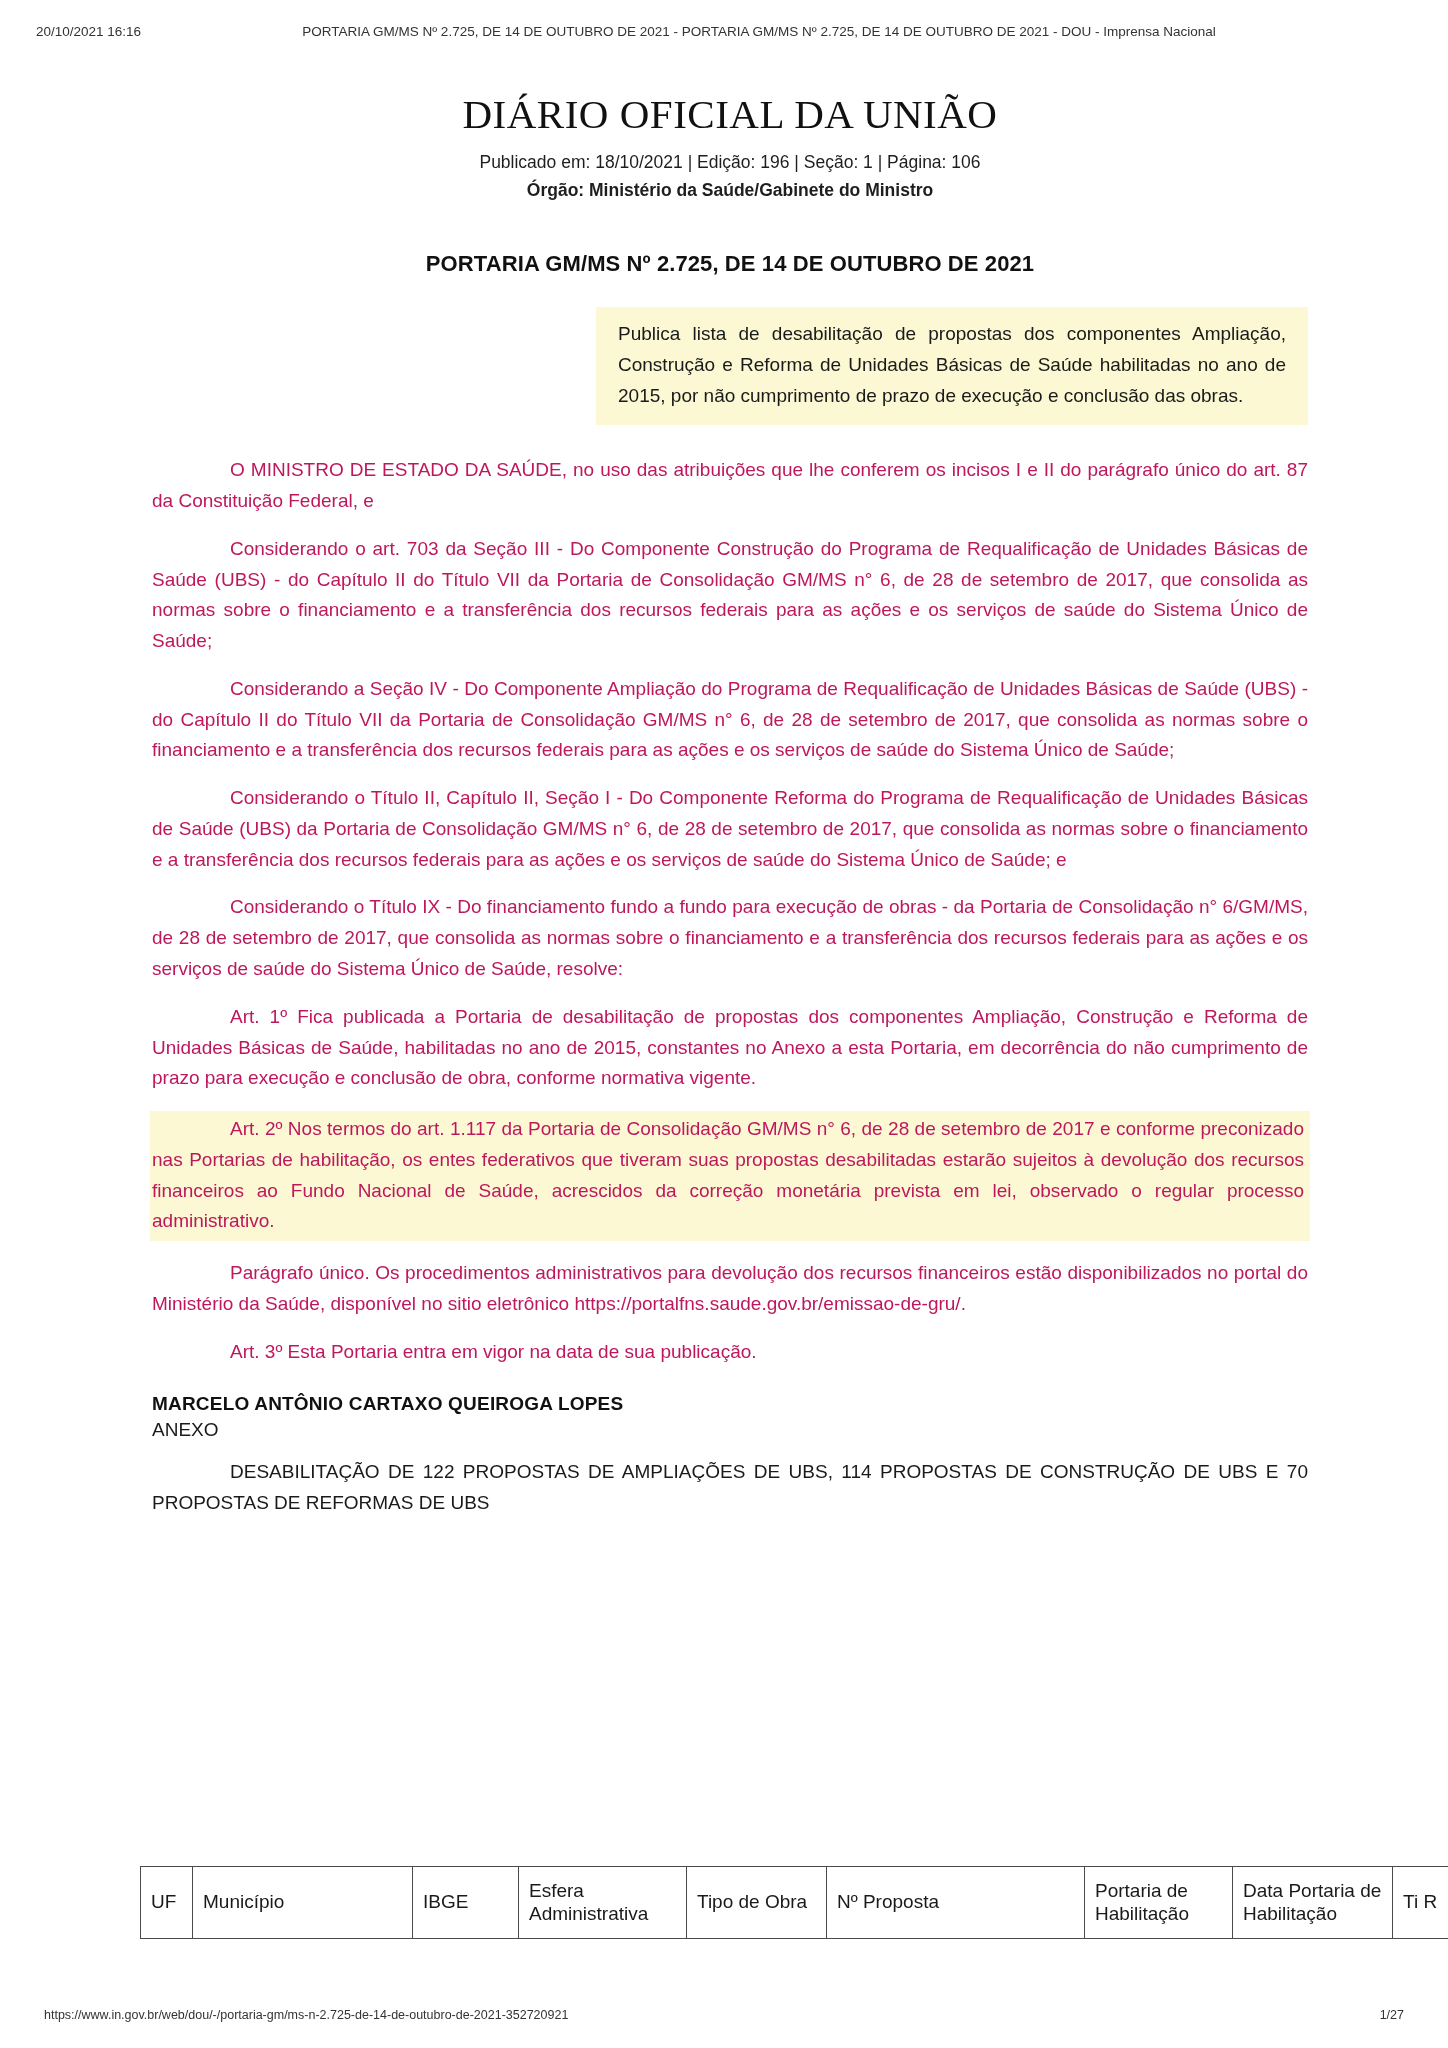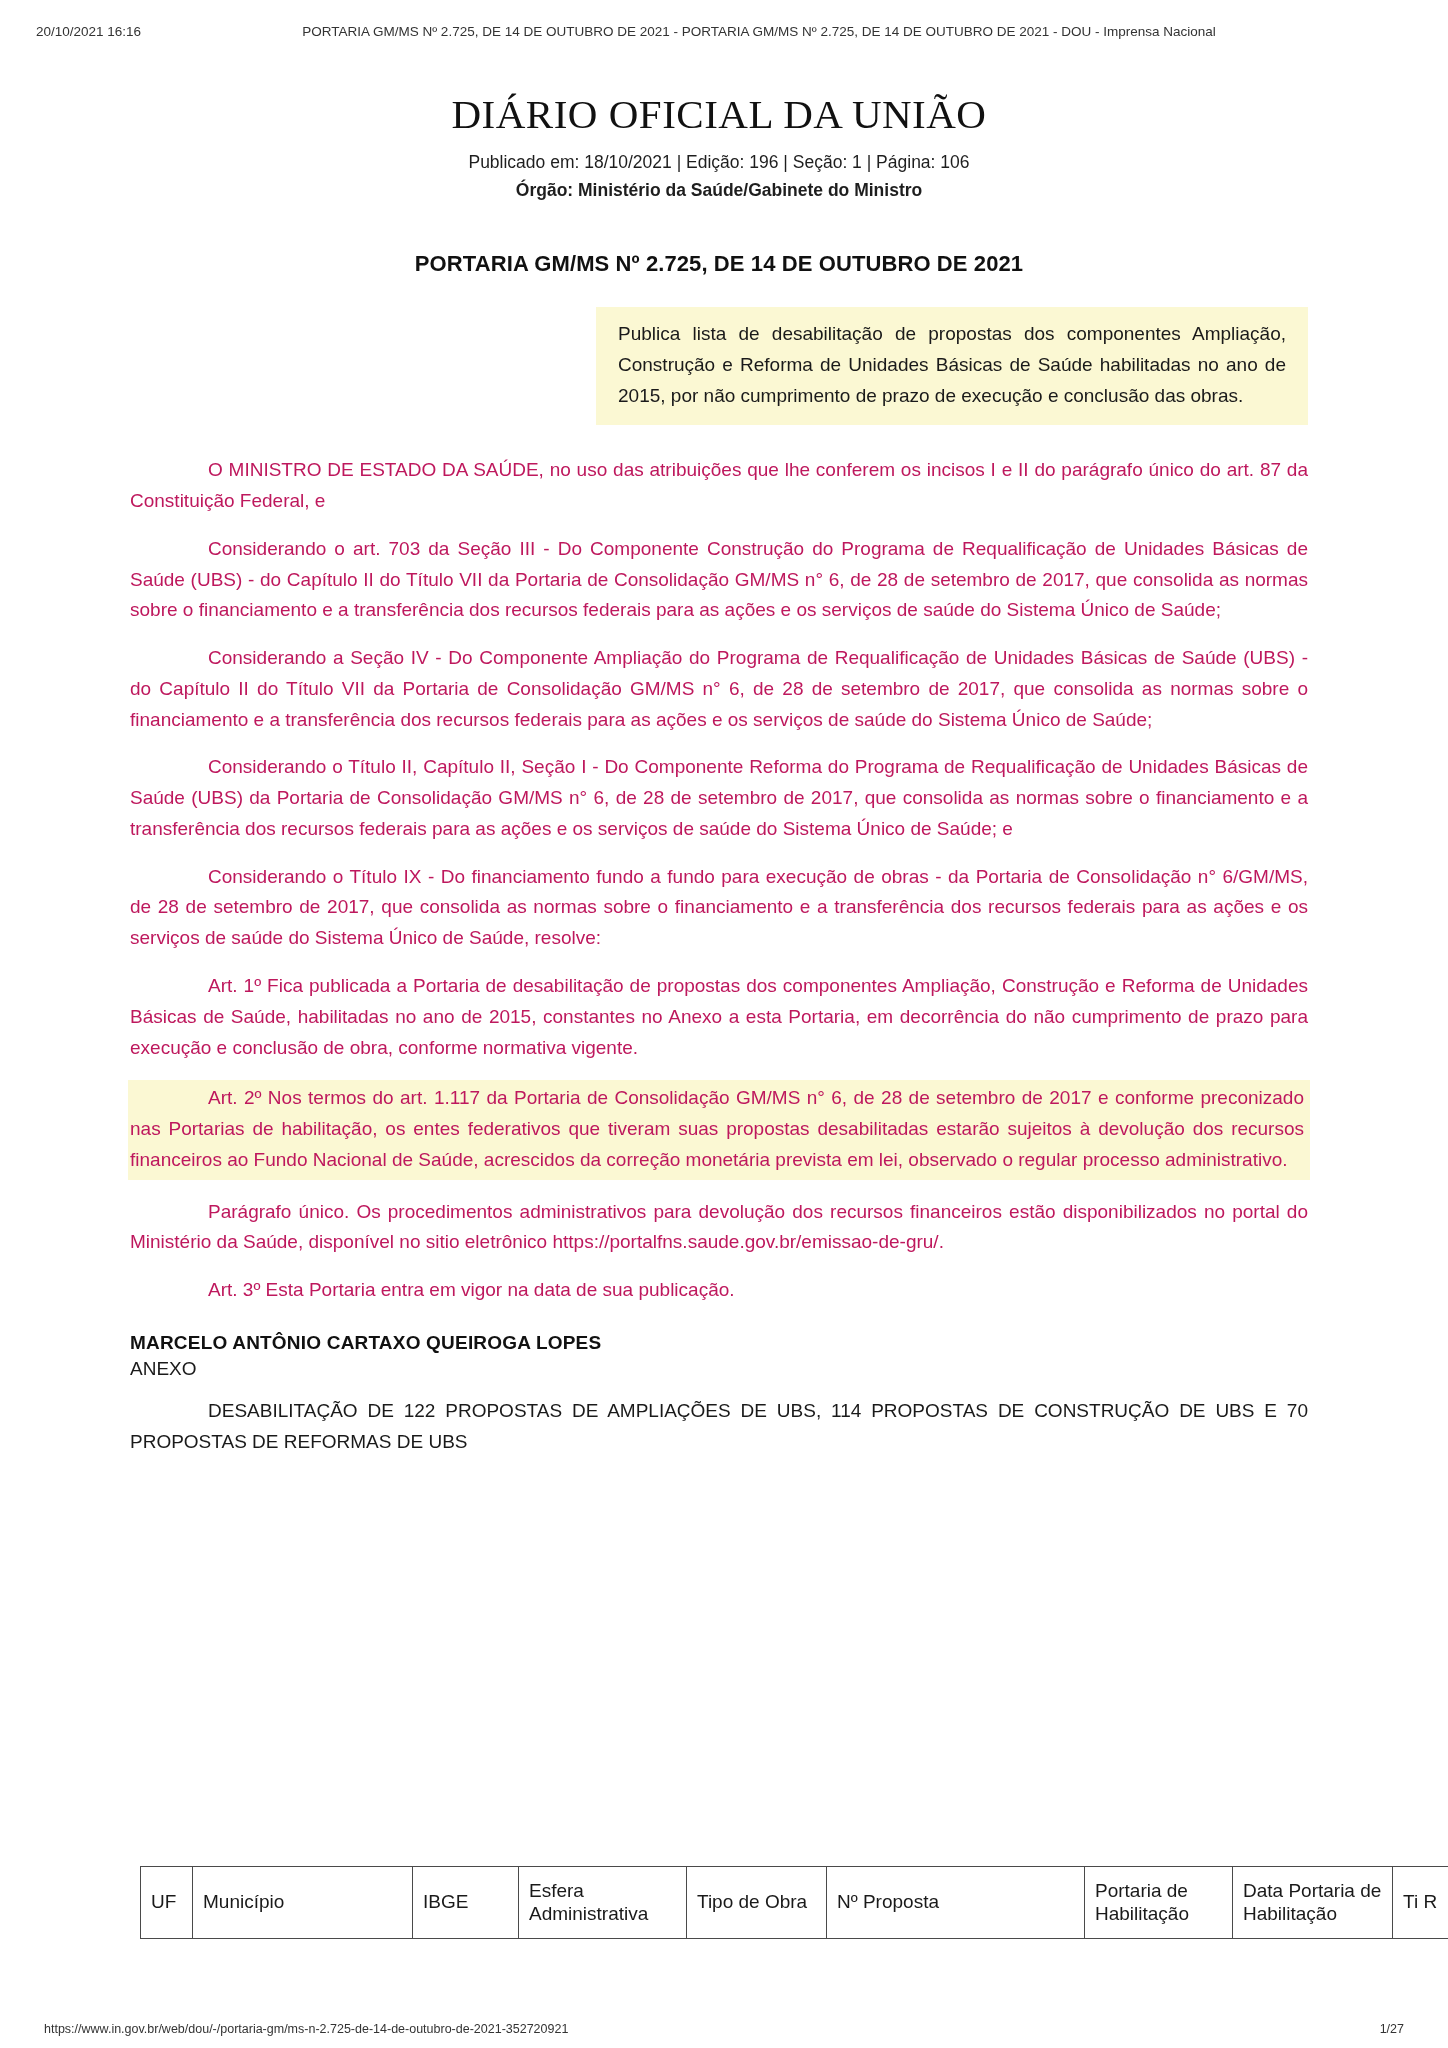--- a/index.html
+++ b/index.html
@@ -39,42 +39,42 @@
     right: 0;
     text-align: center;
     padding-left: 70px;
     white-space: nowrap;
     overflow: hidden;
     text-overflow: ellipsis;
   }
 
   .print-footer {
     position: absolute;
-    bottom: 8px;
+    bottom: 22px;
     left: 0;
     right: 0;
     height: 18px;
     font-size: 12.5px;
     color: #333;
   }
   .print-footer .pf-url {
     position: absolute;
     left: 44px;
     white-space: nowrap;
   }
   .print-footer .pf-page {
     position: absolute;
     right: 44px;
     white-space: nowrap;
   }
 
   
   .doc {
     position: absolute;
-    left: 130px;
+    left: 152px;
     right: 140px;
     top: 90px;
   }
 
   .masthead {
     text-align: center;
     font-family: "Liberation Serif", serif;
     font-size: 41px;
     letter-spacing: 0.5px;
     color: #111;

